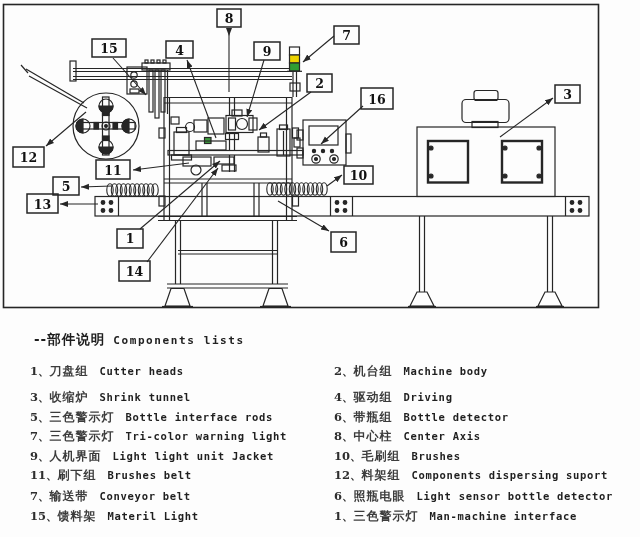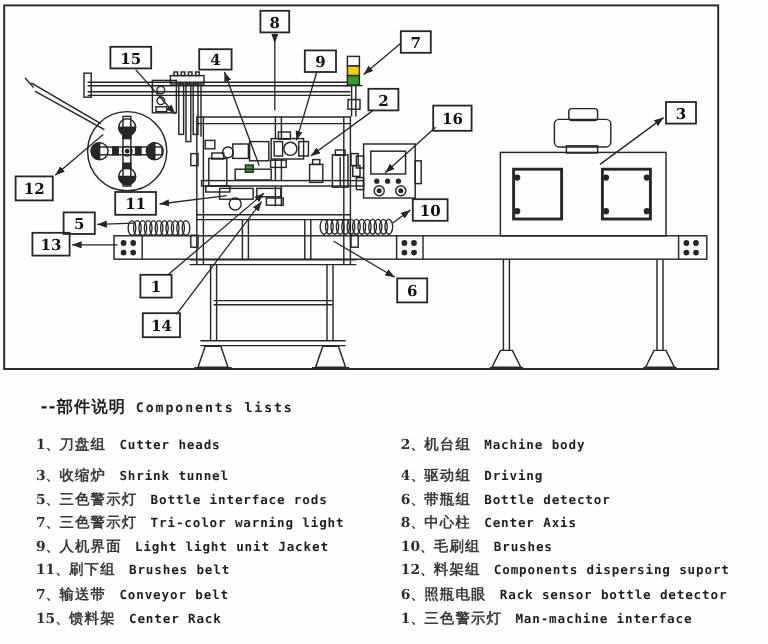--- a/index.html
+++ b/index.html
@@ -337,20 +337,20 @@
 <div class="legend-row" style="top:446px">
   <span class="legend-item col-left"><span class="num">9、</span><span class="zh">人机界面</span><span class="en">Light light unit Jacket</span></span>
   <span class="legend-item col-right"><span class="num">10、</span><span class="zh">毛刷组</span><span class="en">Brushes</span></span>
 </div>
 <div class="legend-row" style="top:465px">
   <span class="legend-item col-left"><span class="num">11、</span><span class="zh">刷下组</span><span class="en">Brushes belt</span></span>
   <span class="legend-item col-right"><span class="num">12、</span><span class="zh">料架组</span><span class="en">Components dispersing suport</span></span>
 </div>
 <div class="legend-row" style="top:486px">
   <span class="legend-item col-left"><span class="num">7、</span><span class="zh">输送带</span><span class="en">Conveyor belt</span></span>
-  <span class="legend-item col-right"><span class="num">6、</span><span class="zh">照瓶电眼</span><span class="en">Rack sensor bottle detector</span></span>
+  <span class="legend-item col-right"><span class="num">6、</span><span class="zh">照瓶电眼</span><span class="en">Light sensor bottle detector</span></span>
 </div>
 <div class="legend-row" style="top:506px">
-  <span class="legend-item col-left"><span class="num">15、</span><span class="zh">馈料架</span><span class="en">Center Rack</span></span>
+  <span class="legend-item col-left"><span class="num">15、</span><span class="zh">馈料架</span><span class="en">Materil Light</span></span>
   <span class="legend-item col-right"><span class="num">1、</span><span class="zh">三色警示灯</span><span class="en">Man-machine interface</span></span>
 </div>
 
 </div>
 
 </body></html>

